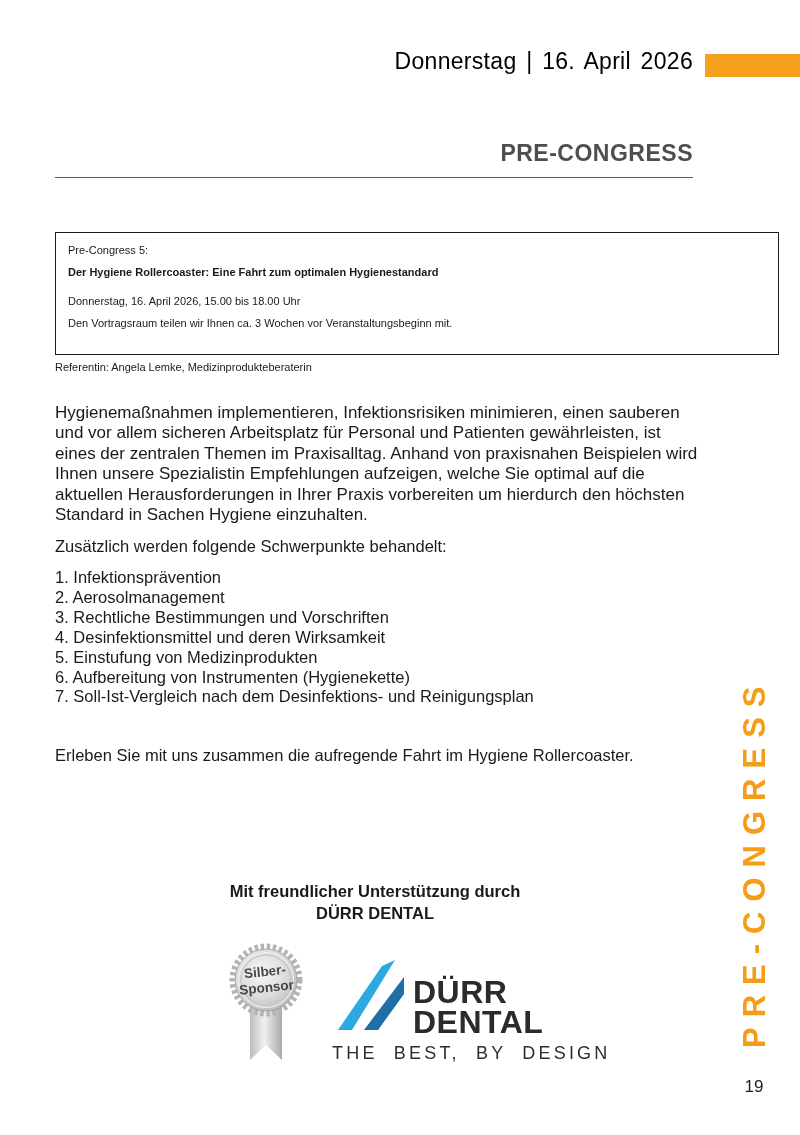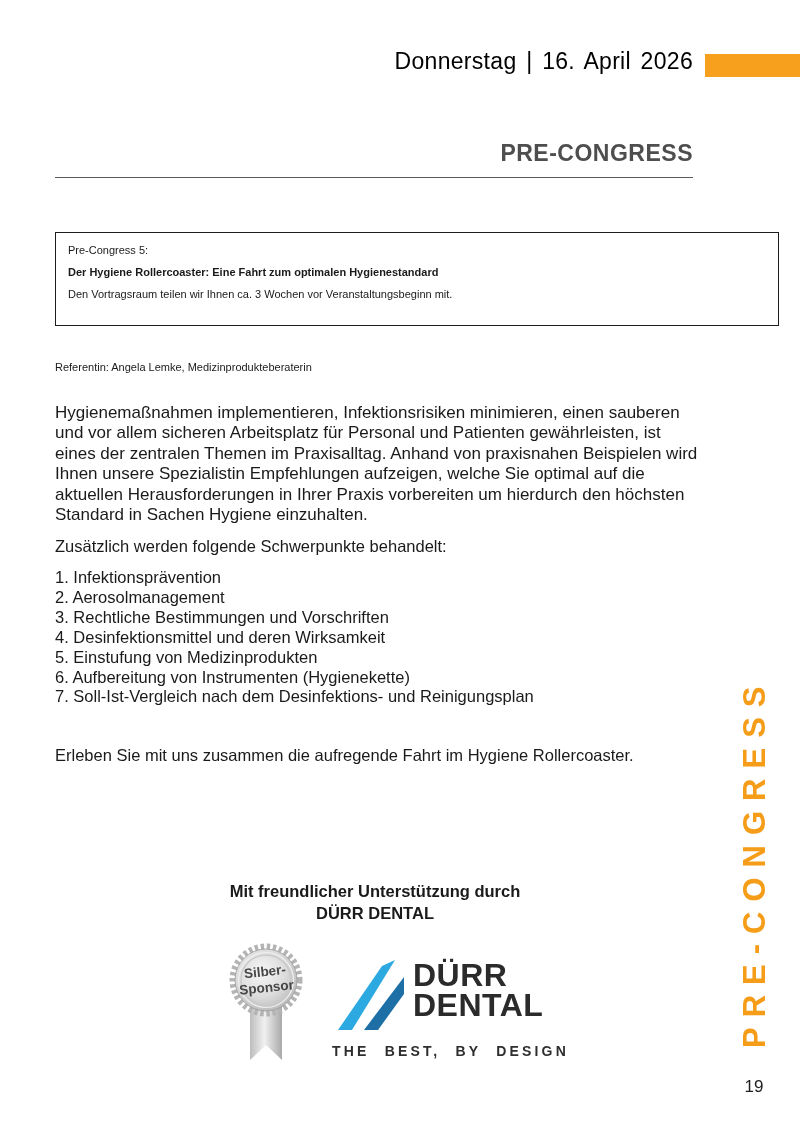--- a/index.html
+++ b/index.html
@@ -32,25 +32,25 @@
   .topics { position:absolute; top:568px; left:55px; font-size:16.5px; line-height:19.9px; }
   .closing { position:absolute; top:720px; left:55px; font-size:16.5px;margin-top:26px; }
   .sponsor-heading {
     position:absolute; top:880px; left:55px; width:640px; text-align:center;
     font-size:16.5px; font-weight:bold; line-height:22px;
   }
   .badge { position:absolute; top:942px; left:228px; }
   .badge text { font-family:"Liberation Sans", sans-serif; font-size:13.5px; font-weight:bold; fill:#474747; }
   .logo-group { position:absolute; top:960px; left:338px; display:flex; align-items:flex-start; }
   .logo-name {
-    margin-left:7px; font-size:32px; line-height:30px; font-weight:bold;
+    margin-left:7px; margin-top:17px; font-size:32px; line-height:30px; font-weight:bold;
     color:#2b2b2b; letter-spacing:0.5px; white-space:nowrap;
   }
   .tagline {
-    position:absolute; top:1043px; left:332px; font-size:14px; font-weight:bold; color:#2e2e2e;
+    position:absolute; top:1043px; left:332px; font-size:18px; font-weight:normal; color:#2e2e2e;
     letter-spacing:3.2px; word-spacing:8px; white-space:nowrap;
   }
   .side-label {
     position:absolute; top:1048px; left:737px; transform:rotate(-90deg); transform-origin:top left;
     font-size:31px; font-weight:bold; color:#F59D18; letter-spacing:10px; white-space:nowrap;
   }
   .page-number { position:absolute; top:1077px; left:740px; width:28px; text-align:center; font-size:17px; color:#1e1e1e; }
 </style>
 </head>
 <body>
@@ -59,20 +59,21 @@
 
   <div class="date-header">Donnerstag | 16. April 2026</div>
   <div class="accent-bar"></div>
 
   <div class="section-title">PRE-CONGRESS</div>
   <div class="title-rule"></div>
 
   <div class="info-box">
     <div class="box-label">Pre-Congress 5:</div>
     <div class="box-title">Der Hygiene Rollercoaster: Eine Fahrt zum optimalen Hygienestandard</div>
+    <div class="box-date">Donnerstag, 16. April 2026, 15.00 bis 18.00 Uhr</div>
     <div class="box-note">Den Vortragsraum teilen wir Ihnen ca. 3 Wochen vor Veranstaltungsbeginn mit.</div>
   </div>
 
   <div class="speaker">Referentin: Angela Lemke, Medizinprodukteberaterin</div>
 
   <div class="description">Hygienemaßnahmen implementieren, Infektionsrisiken minimieren, einen sauberen und vor allem sicheren Arbeitsplatz für Personal und Patienten gewährleisten, ist eines der zentralen Themen im Praxisalltag. Anhand von praxisnahen Beispielen wird Ihnen unsere Spezialistin Empfehlungen aufzeigen, welche Sie optimal auf die aktuellen Herausforderungen in Ihrer Praxis vorbereiten um hierdurch den höchsten Standard in Sachen Hygiene einzuhalten.</div>
 
   <div class="topics-intro">Zusätzlich werden folgende Schwerpunkte behandelt:</div>
 
   <div class="topics">

